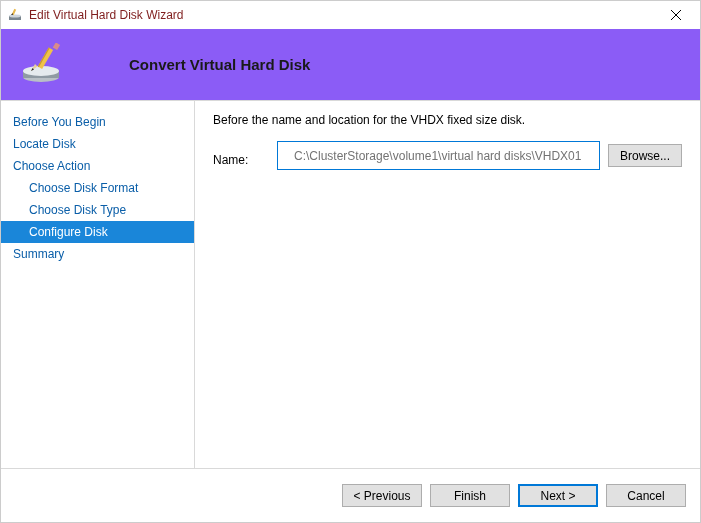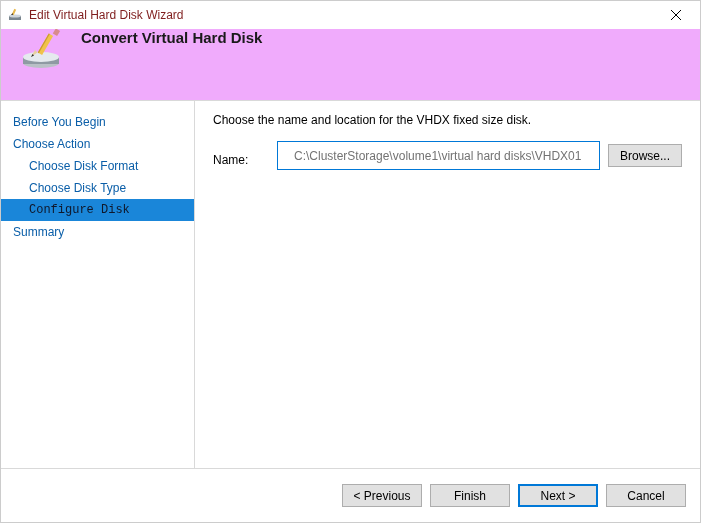--- a/index.html
+++ b/index.html
@@ -37,24 +37,25 @@
   .titlebar .close {
     width: 40px; height: 28px;
     display: flex;
     align-items: center;
     justify-content: center;
     cursor: pointer;
   }
   .header {
     height: 72px;
     display: flex;
-    align-items: flex-start;
+    align-items: center;
     padding: 0 18px;
     border-bottom: 1px solid #d9d9d9;
-    background: #f0abfc;
+    background: #8b5cf6;
+    gap: 48px;
   }
   .header-icon {
     width: 48px; height: 44px;
     margin-right: 14px;
   }
   .header-title {
     font-size: 15px;
     font-weight: 700;
     color: #1a1a1a;
   }
@@ -74,22 +75,21 @@
     color: #0a5ea8;
     cursor: pointer;
     white-space: nowrap;
   }
   .sidebar-item.child { padding-left: 28px; }
   .sidebar-item.selected {
     background: #1e90ff;
     background: #2a8dd4;
     background: #1983d1;
     background: #1f8bde;
-    color: #0f172a;
-    font-family: Liberation Mono, monospace;
+    color: #ffffff;
   }
   .sidebar-item.selected { background-color: #1a86d9; }
 
   .content {
     flex: 1;
     padding: 12px 18px 12px 18px;
   }
   .instruction {
     margin-bottom: 14px;
     color: #000;
@@ -176,29 +176,30 @@
       <polygon points="12,28 13.6,25 15,26.4" fill="#2b2b2b"></polygon>
       <rect x="35" y="0" width="5" height="6" fill="#d98b8b" transform="rotate(30 37 3)"></rect>
     </svg>
   </div>
   <div class="header-title">Convert Virtual Hard Disk</div>
 </div>
 
 <div class="body">
   <div class="sidebar">
     <div class="sidebar-item"><span>Before You Begin</span></div>
+    <div class="sidebar-item"><span>Locate Disk</span></div>
     <div class="sidebar-item"><span>Choose Action</span></div>
     <div class="sidebar-item child"><span>Choose Disk Format</span></div>
     <div class="sidebar-item child"><span>Choose Disk Type</span></div>
     <div class="sidebar-item child selected"><span>Configure Disk</span></div>
     <div class="sidebar-item"><span>Summary</span></div>
   </div>
 
   <div class="content">
-    <div class="instruction">Choose the name and location for the VHDX fixed size disk.</div>
+    <div class="instruction">Before the name and location for the VHDX fixed size disk.</div>
     <div class="field-row">
       <div class="field-label">Name:</div>
       <input class="field-input" type="text" value="C:\ClusterStorage\volume1\virtual hard disks\VHDX01" style="">
       <button class="browse-btn">Browse...</button>
     </div>
   </div>
 </div>
 
 <div class="footer">
   <button class="btn">&lt; Previous</button>

